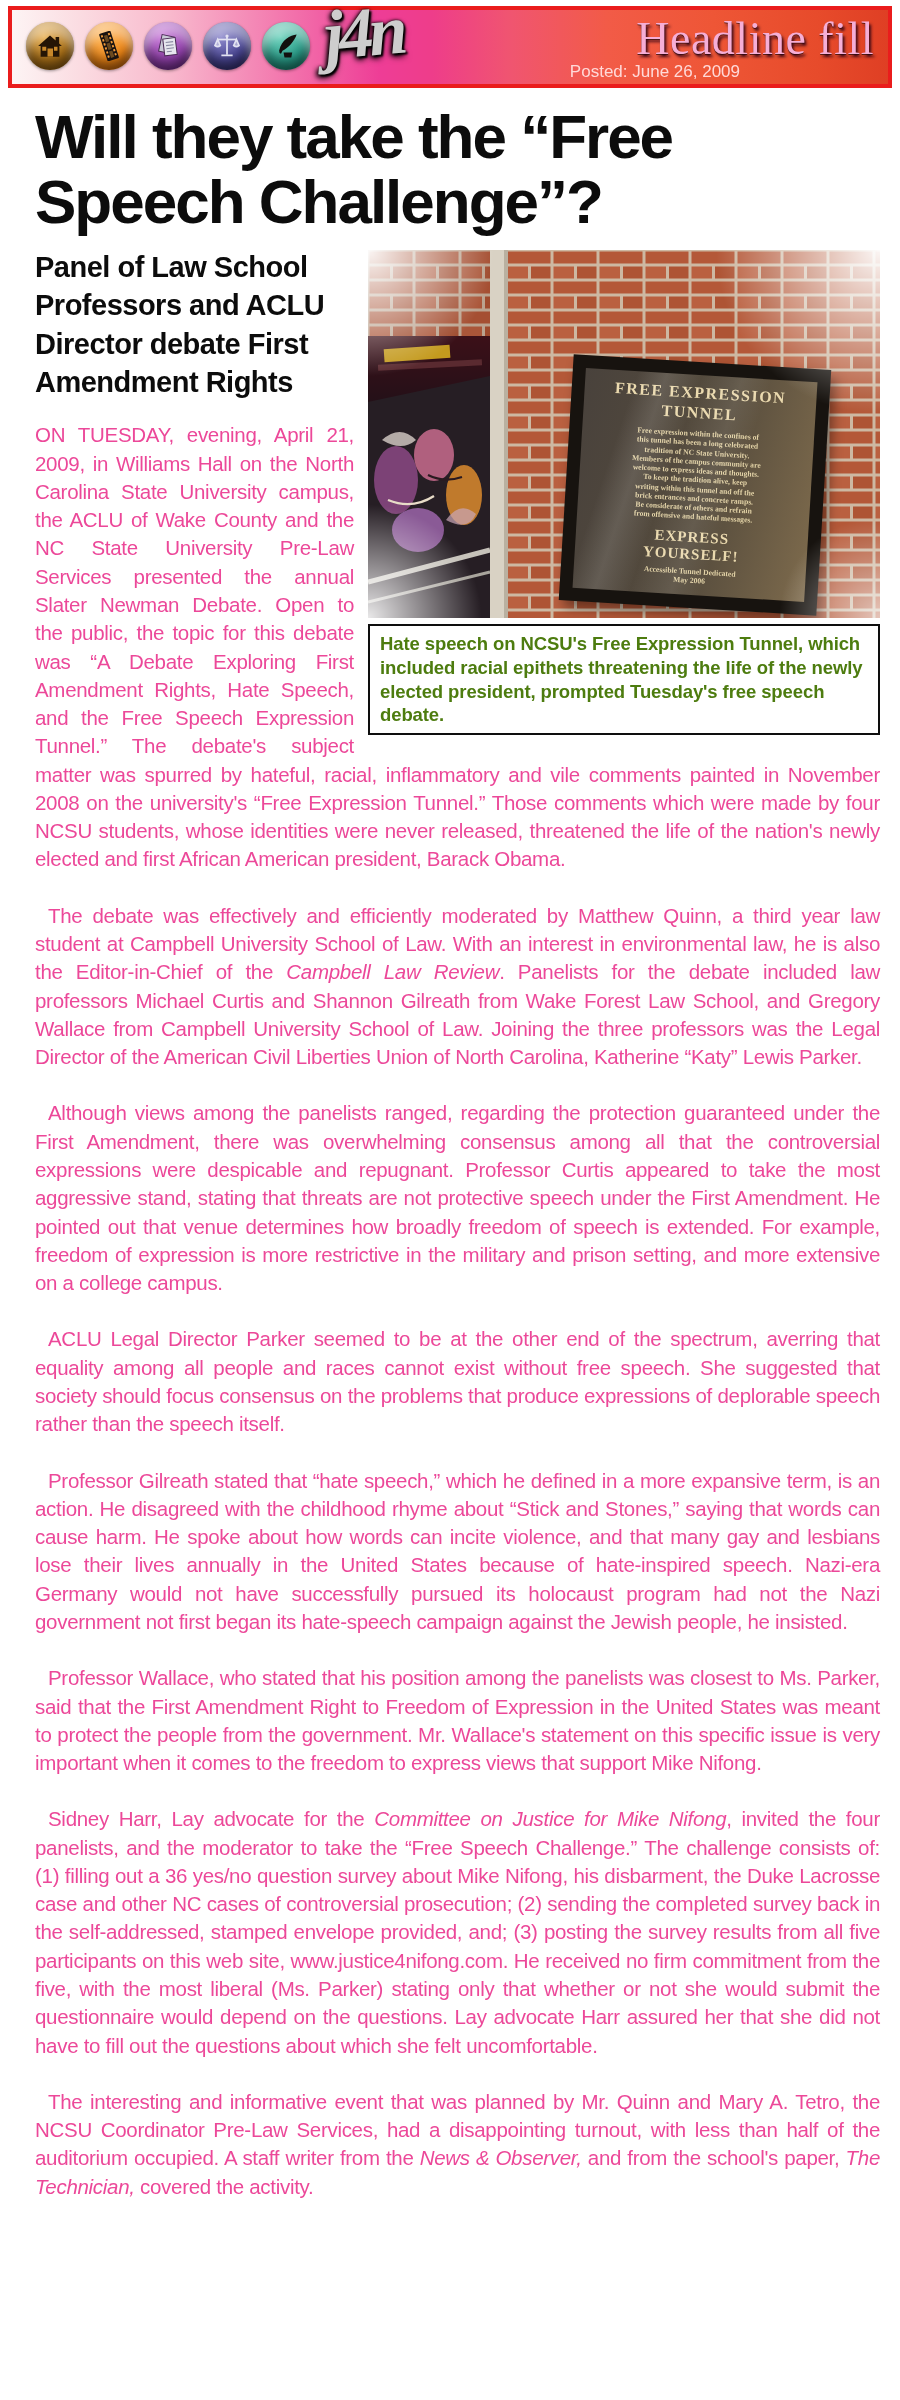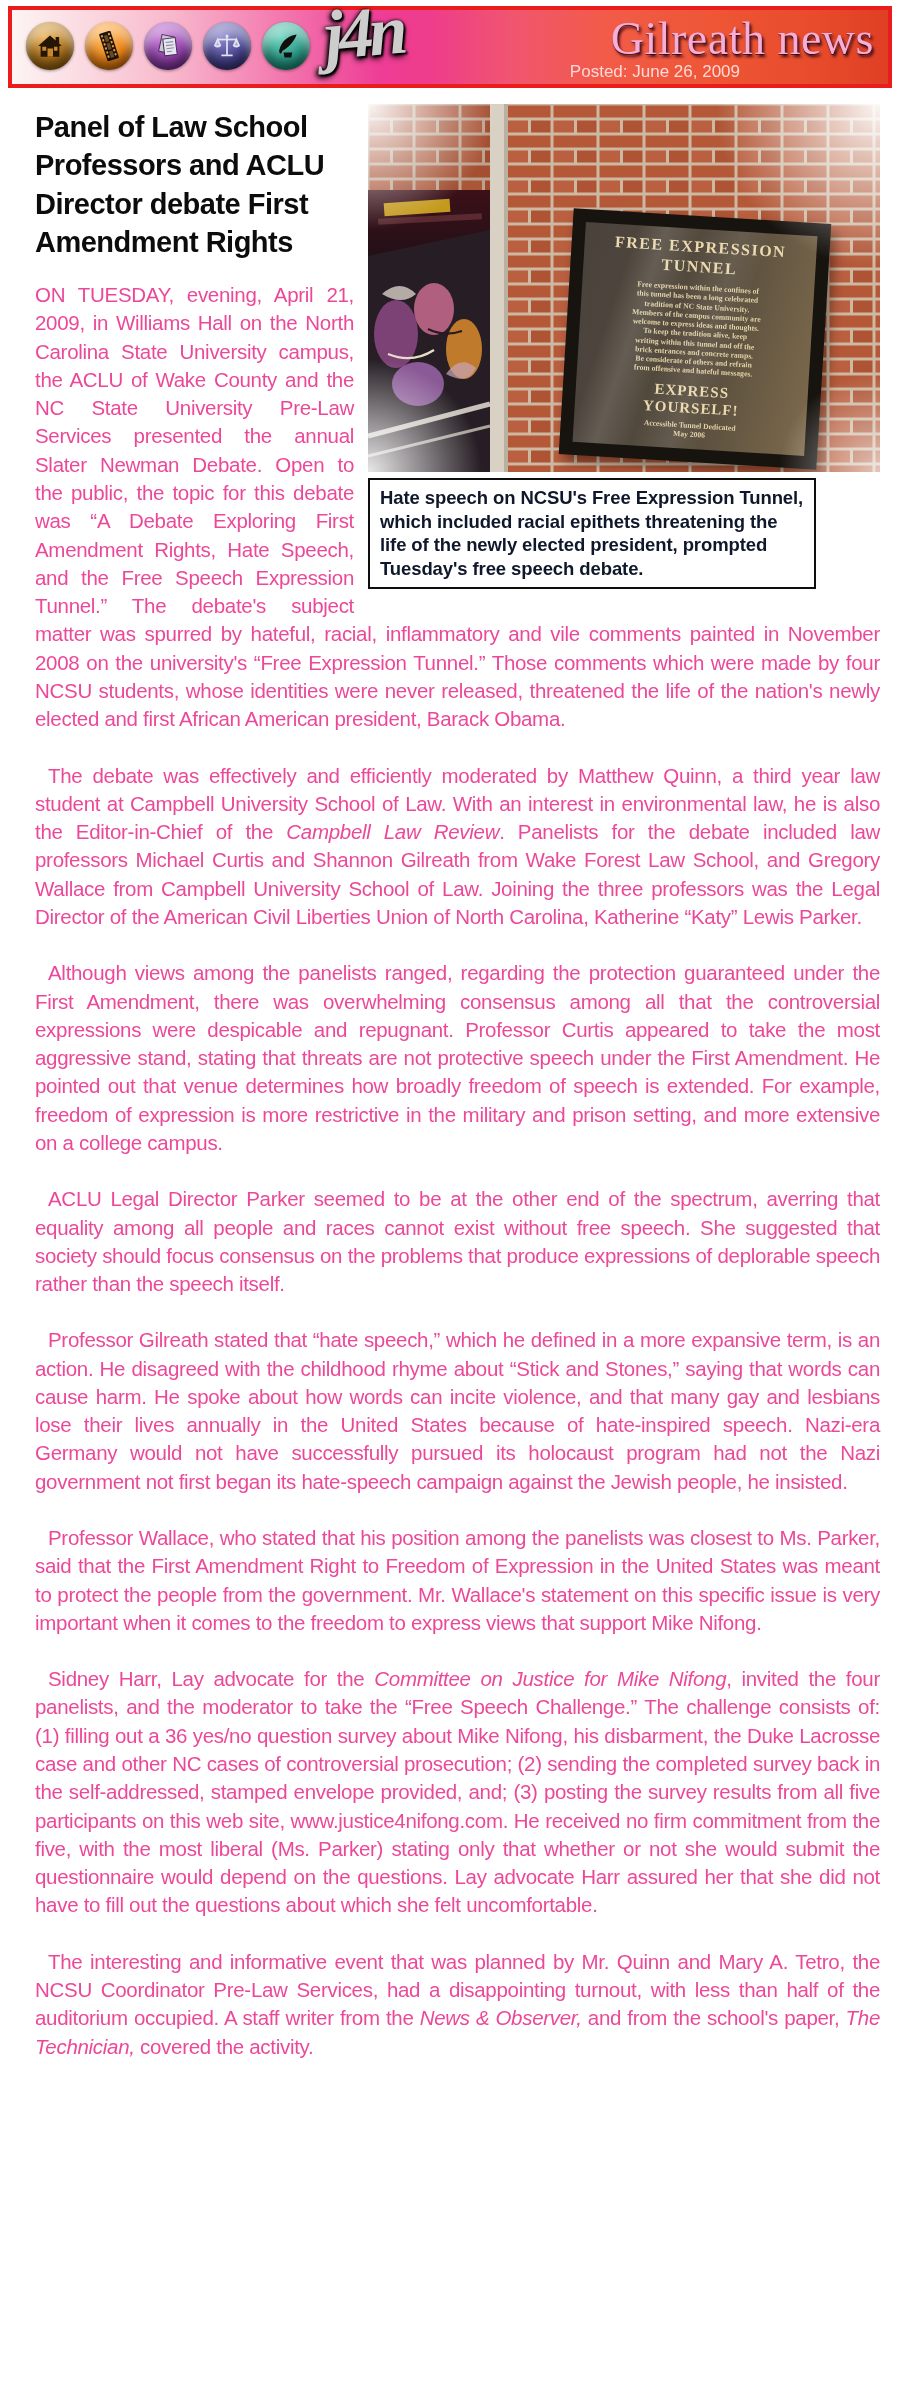--- a/index.html
+++ b/index.html
@@ -70,22 +70,22 @@
     transform:rotate(3.5deg);box-shadow:5px 7px 12px rgba(0,0,0,.4);}
   .sign-inner{position:relative;background:linear-gradient(100deg,#49423c 0%,#564c3d 55%,#7d6a4c 100%);
     text-align:center;color:#ead9ae;font-family:"Liberation Serif", serif;padding:8px 4px 9px 4px;}
   .sign-inner::before{content:"";position:absolute;inset:0;pointer-events:none;
     background:linear-gradient(105deg, transparent 18%, rgba(255,255,255,.12) 28%, transparent 40%, rgba(255,255,255,.09) 54%, transparent 64%);}
   .sign-title{font-size:16px;font-weight:bold;letter-spacing:1.5px;line-height:1.25;}
   .sign-body{font-size:7.6px;line-height:1.22;margin-top:6px;font-weight:bold;color:#e2d2a6;}
   .sign-express{font-size:15px;font-weight:bold;letter-spacing:1px;line-height:1.15;margin-top:7px;}
   .sign-dedication{font-size:7.6px;font-weight:bold;margin-top:4px;line-height:1.25;color:#e2d2a6;}
 
-  .caption-box{margin-top:6px;border:2px solid #0e0e0e;padding:6px 10px;box-sizing:border-box;width:448px;
-    font-weight:bold;font-size:18.5px;line-height:1.28;letter-spacing:-0.1px;color:#0f172a;text-align:left;}
+  .caption-box{margin-top:6px;border:2px solid #0e0e0e;padding:6px 10px;box-sizing:border-box;width:512px;
+    font-weight:bold;font-size:18.5px;line-height:1.28;letter-spacing:-0.1px;color:#4d7c0f;text-align:left;}
 
   .body-copy{}
   p.body-para{font-size:20.5px;line-height:1.38;letter-spacing:-0.3px;text-align:justify;
     margin:0 0 28px 0;color:#ec4899;}
   p.body-para.indented{text-indent:13px;}
   p.lede{}
 </style>
 </head>
 <body>
 
@@ -152,26 +152,27 @@
       </svg>
     </span>
     <span class="nav-icon icon-quill">
       <svg width="30" height="30" viewBox="0 0 24 24">
         <path d="M6.5 15.5 C8.5 7 15.5 3.2 20.5 2.8 C19 8.2 13 14.2 9.2 15.8 L8 18.2 L6.8 17.6 Z" fill="#12100e"></path>
         <path d="M10 17.2 h7 l-0.8 4 h-5.4 Z" fill="#12100e"></path>
       </svg>
     </span>
   </div>
   <span class="logo">j4n</span>
-  <span class="masthead-title">Gilreath news</span>
+  <span class="masthead-title">Headline fill</span>
   <span class="posted">Posted:  June 26, 2009</span>
 </div>
 
 <div class="article">
 
+  <h1 class="headline">Will they take the “Free Speech Challenge”?</h1>
 
   <div class="figure">
     <div class="photo">
       <svg width="512" height="368" viewBox="0 0 512 368">
         <defs>
           <pattern id="brick" width="46" height="30" patternUnits="userSpaceOnUse">
             <rect width="46" height="30" fill="#cdb8a2"></rect>
             <rect x="1.5" y="1.5" width="43" height="12" fill="#b45838"></rect>
             <rect x="1.5" y="16.5" width="20.5" height="12" fill="#ba6040"></rect>
             <rect x="25" y="16.5" width="19.5" height="12" fill="#ae5434"></rect>

